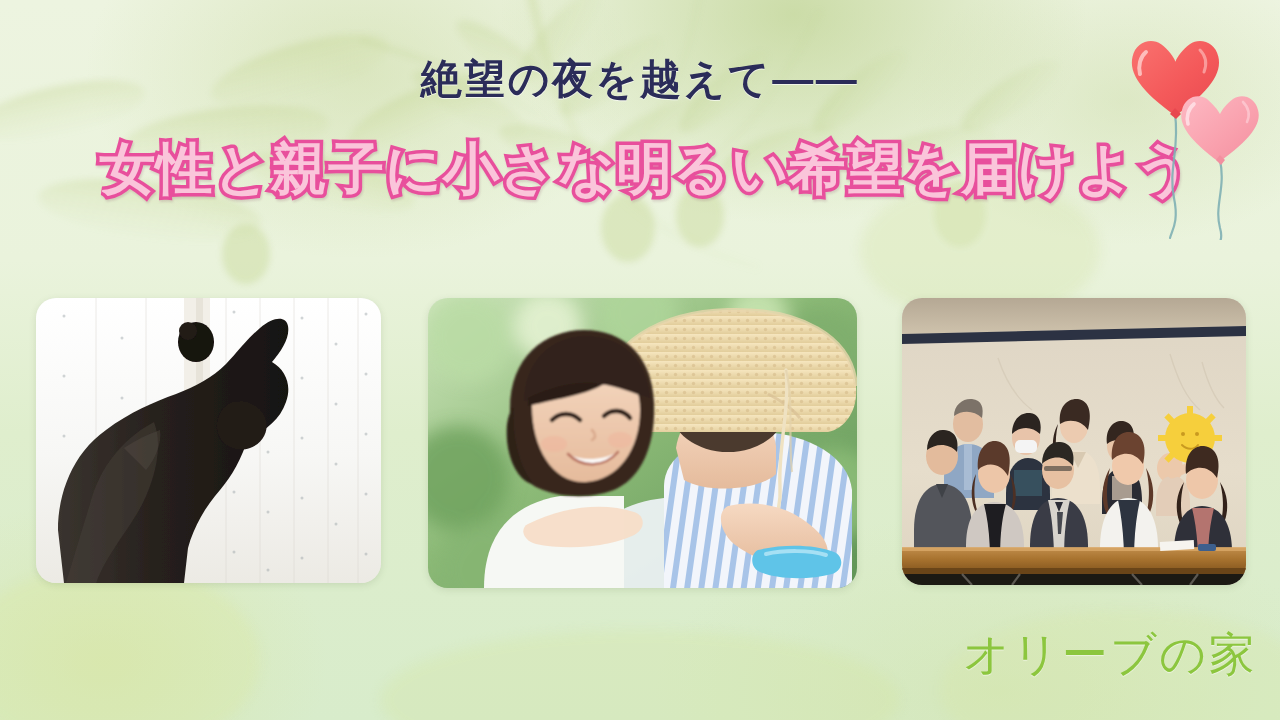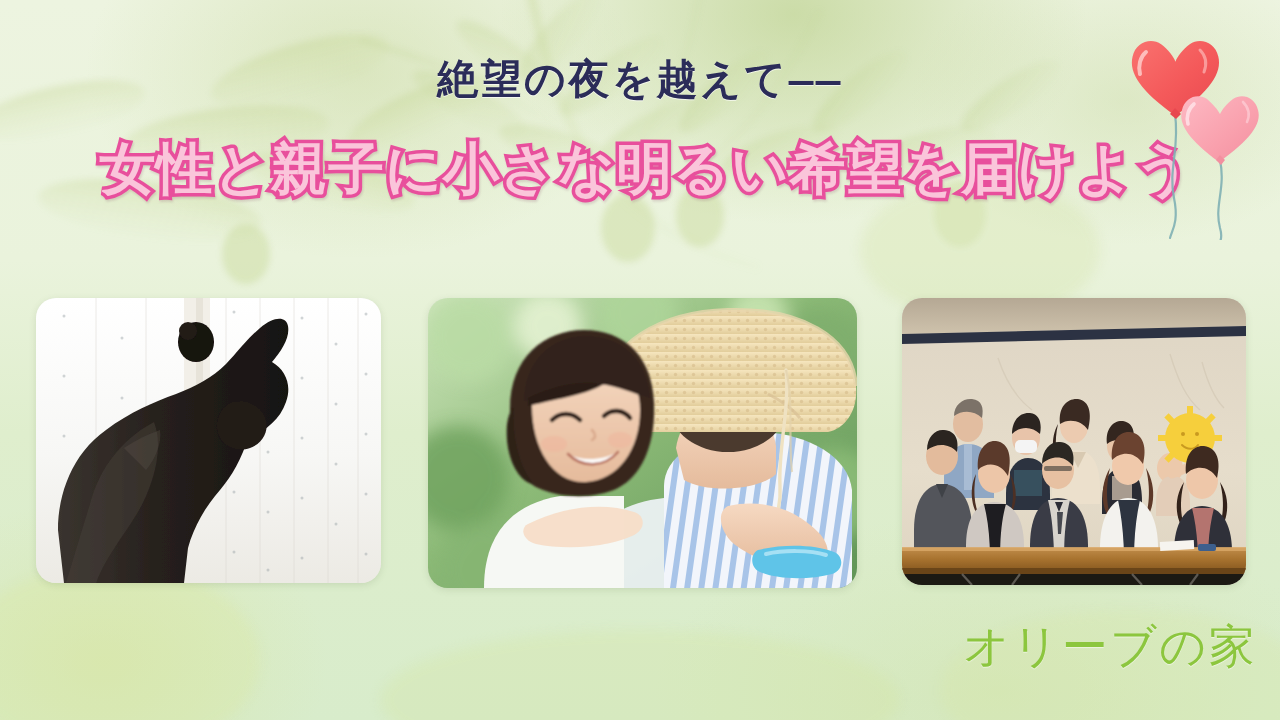--- a/index.html
+++ b/index.html
@@ -20,21 +20,21 @@
       linear-gradient(180deg,#edf4e0 0%,#eaf3dc 36%,#dfeecd 60%,#d8eccb 100%);
   }
 
   
   .leafart{position:absolute;inset:0;opacity:.55;pointer-events:none;}
   .leafart svg{display:block;width:100%;height:100%;}
 
   
   .subtitle{
     position:absolute;left:0;right:0;top:52px;text-align:center;
-    font-family:Liberation Mono, monospace;
+    font-family:Liberation Sans, sans-serif;
     font-weight:700;font-size:41px;letter-spacing:.06em;
     color:#2b2c59;
     text-shadow:0 1px 0 rgba(255,255,255,.65);
     white-space:nowrap;
   }
   .headline{
     position:absolute;left:0;right:0;top:132px;text-align:center;
     font-family:"DejaVu Sans","Liberation Sans",sans-serif;
     font-weight:700;font-size:56px;letter-spacing:.015em;
     color:#fac5da;
@@ -66,21 +66,21 @@
   .logo-mark{width:26px;height:26px;border-radius:50%;
      background:radial-gradient(circle at 38% 32%,#a7cf5a 0%,#7fb13a 62%,#6fa12f 100%);
      display:flex;align-items:center;justify-content:center;flex:none;
      box-shadow:0 1px 2px rgba(90,120,50,.28);}
   .logo-kind{
     font-family:"DejaVu Sans","Liberation Sans",sans-serif;
     font-size:15px;font-weight:700;letter-spacing:.07em;color:#7ba64c;
     white-space:nowrap;text-shadow:0 1px 0 rgba(255,255,255,.6);
   }
   .logo-name{
-    margin-top:4px;text-align:center;
+    margin-top:12px;text-align:center;
     font-family:"DejaVu Sans","Liberation Sans",sans-serif;
     font-size:46px;font-weight:400;letter-spacing:.05em;color:#8cc63e;
     white-space:nowrap;text-shadow:0 1px 1px rgba(255,255,255,.55);
   }
 </style>
 </head>
 <body>
 
 <div id="poster">
 

